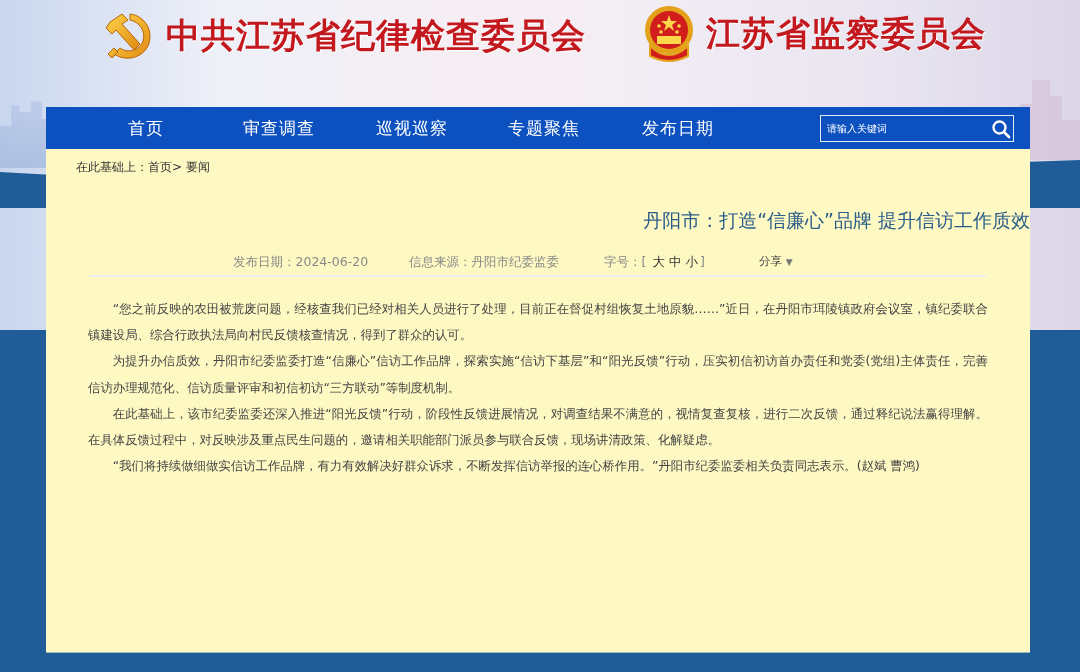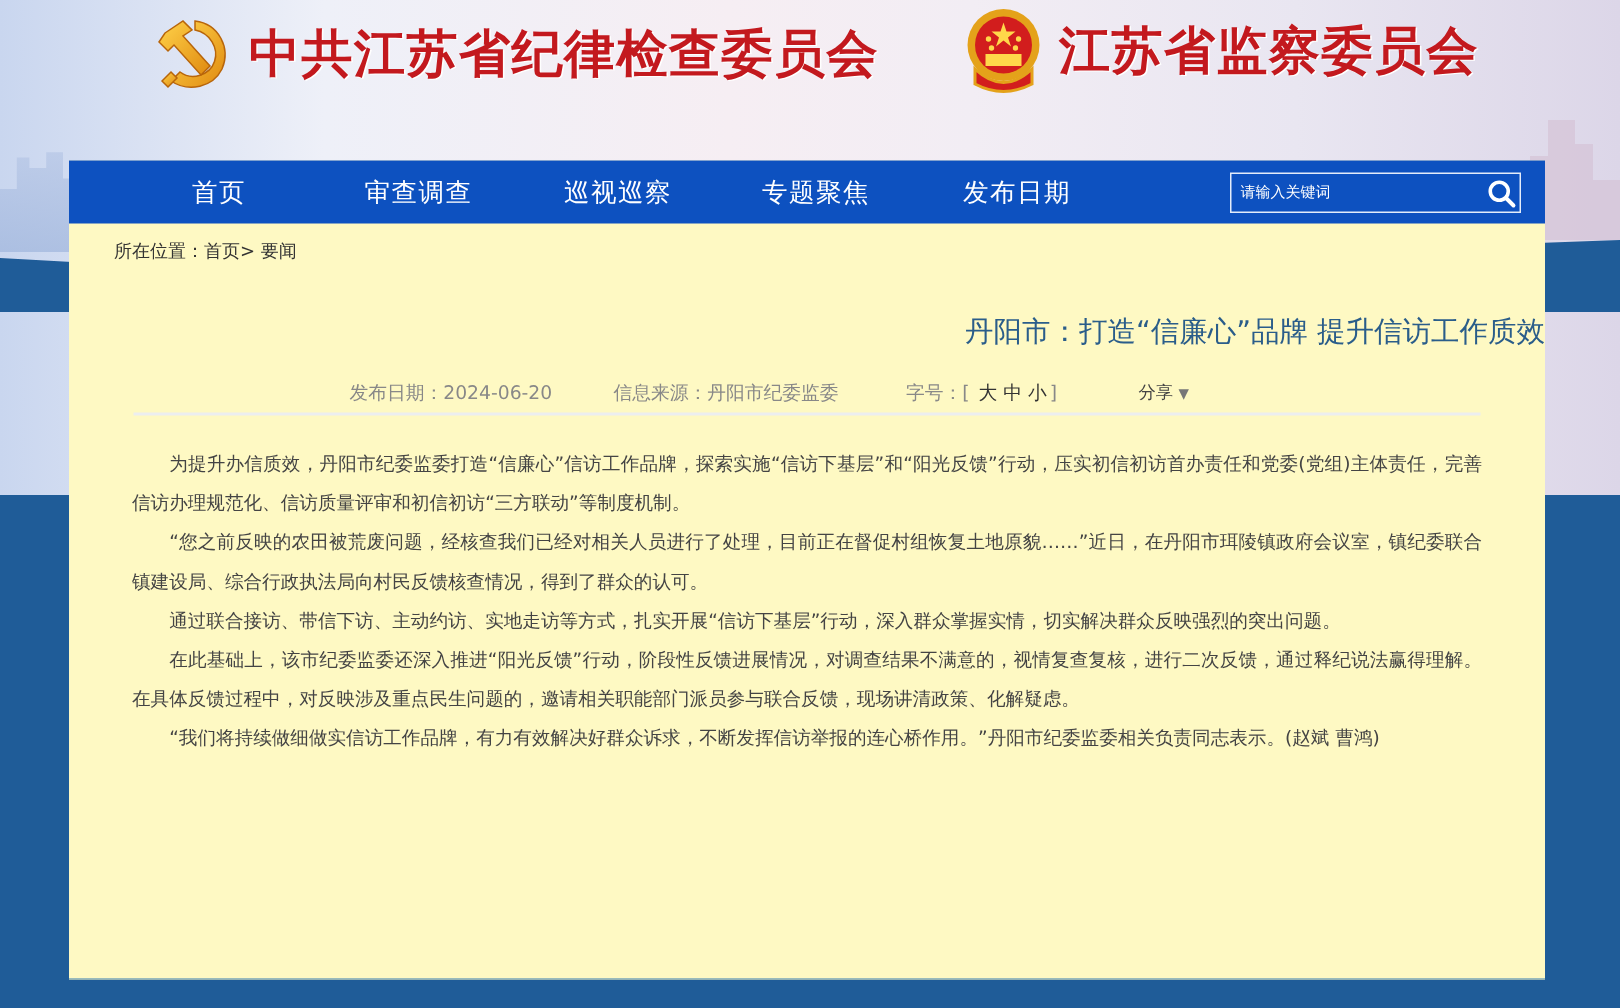--- a/index.html
+++ b/index.html
@@ -156,36 +156,35 @@
       <span class="search-btn">
         <svg width="20" height="20" viewBox="0 0 20 20">
           <circle cx="8.5" cy="8.5" r="6" fill="none" stroke="#fff" stroke-width="2.4"></circle>
           <line x1="13" y1="13" x2="18" y2="18" stroke="#fff" stroke-width="2.6" stroke-linecap="round"></line>
         </svg>
       </span>
     </div>
   </div>
 
   <div class="breadcrumb">
-    <span>所在位置：</span><span class="crumb-link">首页</span><span>&gt;</span>
+    <span>在此基础上：</span><span class="crumb-link">首页</span><span>&gt;</span>
     <span class="crumb-link">要闻</span>
   </div>
 
   <h1 class="article-title">丹阳市：打造“信廉心”品牌 提升信访工作质效</h1>
 
   <div class="meta">
     <span class="m" style="left:187px"><span>发布日期：</span><span>2024-06-20</span></span>
     <span class="m" style="left:363px"><span>信息来源：</span><span>丹阳市纪委监委</span></span>
     <span class="m" style="left:558px"><span>字号：</span><span>[</span>
       <span class="size-btn">大</span><span class="size-btn">中</span><span class="size-btn">小</span><span>]</span></span>
     <span class="m share" style="left:713px"><span>分享</span> <span style="font-size:9px;color:#777;">▼</span></span>
   </div>
 
   <div class="divider"></div>
 
   <div class="content">
+    <p>“您之前反映的农田被荒废问题，经核查我们已经对相关人员进行了处理，目前正在督促村组恢复土地原貌……”近日，在丹阳市珥陵镇政府会议室，镇纪委联合镇建设局、综合行政执法局向村民反馈核查情况，得到了群众的认可。</p>
     <p>为提升办信质效，丹阳市纪委监委打造“信廉心”信访工作品牌，探索实施“信访下基层”和“阳光反馈”行动，压实初信初访首办责任和党委(党组)主体责任，完善信访办理规范化、信访质量评审和初信初访“三方联动”等制度机制。</p>
-    <p>“您之前反映的农田被荒废问题，经核查我们已经对相关人员进行了处理，目前正在督促村组恢复土地原貌……”近日，在丹阳市珥陵镇政府会议室，镇纪委联合镇建设局、综合行政执法局向村民反馈核查情况，得到了群众的认可。</p>
-    <p>通过联合接访、带信下访、主动约访、实地走访等方式，扎实开展“信访下基层”行动，深入群众掌握实情，切实解决群众反映强烈的突出问题。</p>
     <p>在此基础上，该市纪委监委还深入推进“阳光反馈”行动，阶段性反馈进展情况，对调查结果不满意的，视情复查复核，进行二次反馈，通过释纪说法赢得理解。在具体反馈过程中，对反映涉及重点民生问题的，邀请相关职能部门派员参与联合反馈，现场讲清政策、化解疑虑。</p>
     <p>“我们将持续做细做实信访工作品牌，有力有效解决好群众诉求，不断发挥信访举报的连心桥作用。”丹阳市纪委监委相关负责同志表示。(赵斌 曹鸿)</p>
   </div>
 </div>
 
 </body></html>

